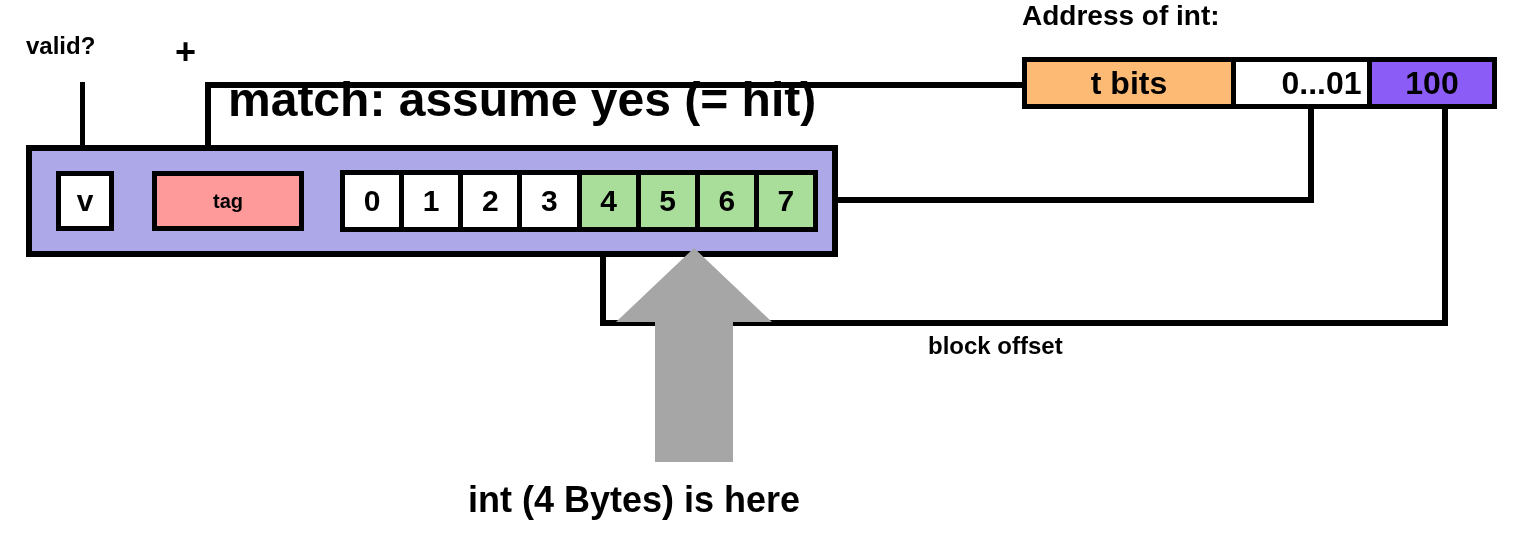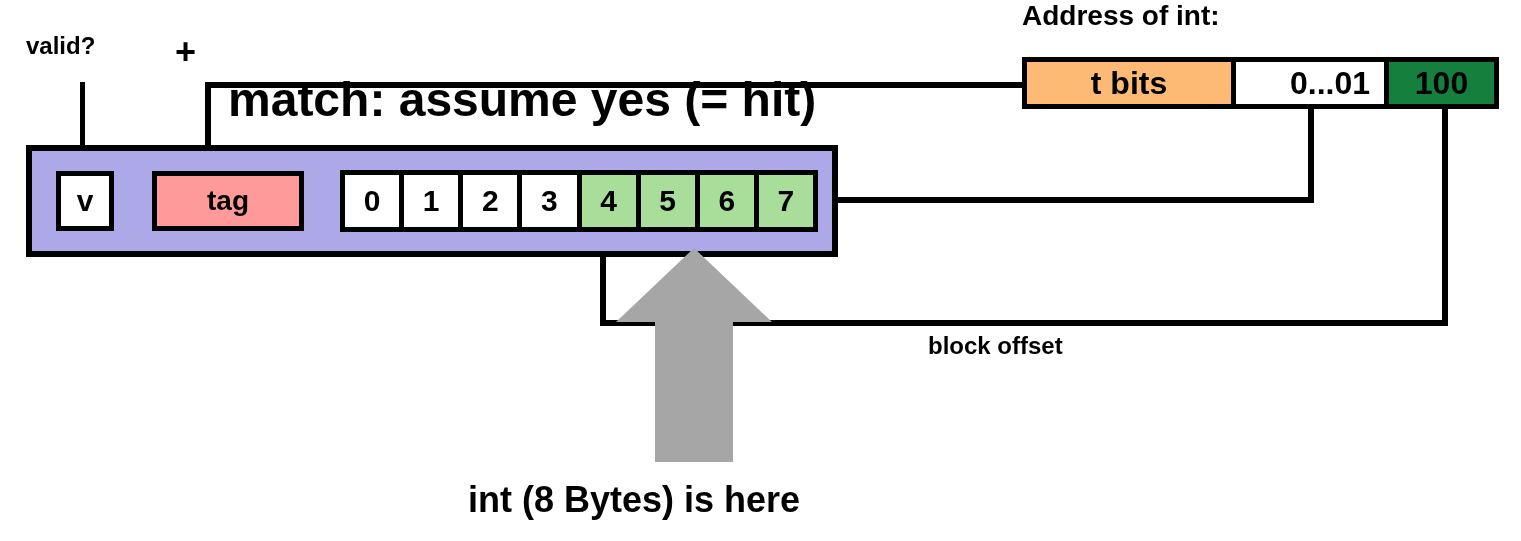--- a/index.html
+++ b/index.html
@@ -22,57 +22,57 @@
 
   
   #cacheline{position:absolute;left:26px;top:145px;width:812px;height:112px;
              background:#ADA9E8;border:6px solid #000;box-sizing:border-box;}
 
   .cell{position:absolute;box-sizing:border-box;border:5px solid #000;
         background:#fff;display:flex;align-items:center;justify-content:center;
         font-weight:bold;color:#000;}
 
   #cell-v{left:56px;  top:171px; width:58px; height:60px; font-size:30px;}
-  #cell-tag{left:152px;top:171px; width:152px;height:60px; font-size:28px;
+  #cell-tag{left:152px;top:171px; width:152px;height:60px; font-size:20px;
             background:#FF9A9A;}
 
   
   #bytes{position:absolute;left:340px;top:170px;width:478px;height:62px;
          border:5px solid #000;box-sizing:border-box;display:flex;background:#fff;}
   #bytes .byte{flex:1 1 0;border-right:5px solid #000;box-sizing:border-box;
        display:flex;align-items:center;justify-content:center;
        font-size:30px;font-weight:bold;color:#000;background:#fff;}
   #bytes .byte:last-child{border-right:none;}
   #bytes .byte.hl{background:#A9DD9A;}
 
   
   #addrbox{position:absolute;left:1022px;top:57px;height:52px;
            display:flex;border:5px solid #000;box-sizing:border-box;background:#fff;}
   #addrbox .afield{border-right:5px solid #000;box-sizing:border-box;
        display:flex;align-items:center;justify-content:center;
        font-size:32px;font-weight:bold;color:#000;}
   #addrbox .afield:last-child{border-right:none;}
   #addrbox .afield.tagf{background:#fdba74;width:209px;}
-  #addrbox .afield.idxf{width:153px;background:#fff;padding-left:40px;}
-  #addrbox .afield.offf{width:105px;background:#15803d;}
+  #addrbox .afield.idxf{width:136px;background:#fff;padding-left:40px;}
+  #addrbox .afield.offf{width:120px;background:#8b5cf6;}
 
   
   #bigarrow{position:absolute;left:616px;top:248px;width:156px;height:214px;}
 </style>
 </head>
 <body>
 
 <div id="stage">
 
   <div class="lbl" id="lbl-valid">valid?</div>
   <div class="lbl" id="lbl-plus">+</div>
   <div class="lbl" id="lbl-match">match: assume yes (= hit)</div>
   <div class="lbl" id="lbl-addr">Address of int:</div>
   <div class="lbl" id="lbl-blockoffset">block offset</div>
-  <div class="lbl" id="lbl-intcaption">int (8 Bytes) is here</div>
+  <div class="lbl" id="lbl-intcaption">int (4 Bytes) is here</div>
 
   <div class="ln" style="left:80px;top:82px;width:5px;height:96px;"></div>
 
   <div class="ln" style="left:205px;top:82px;width:820px;height:6px;"></div>
 
   <div class="ln" style="left:205px;top:82px;width:6px;height:96px;"></div>
 
   <div class="ln" style="left:1308px;top:109px;width:6px;height:94px;"></div>
   <div class="ln" style="left:838px;top:197px;width:476px;height:6px;"></div>
 

